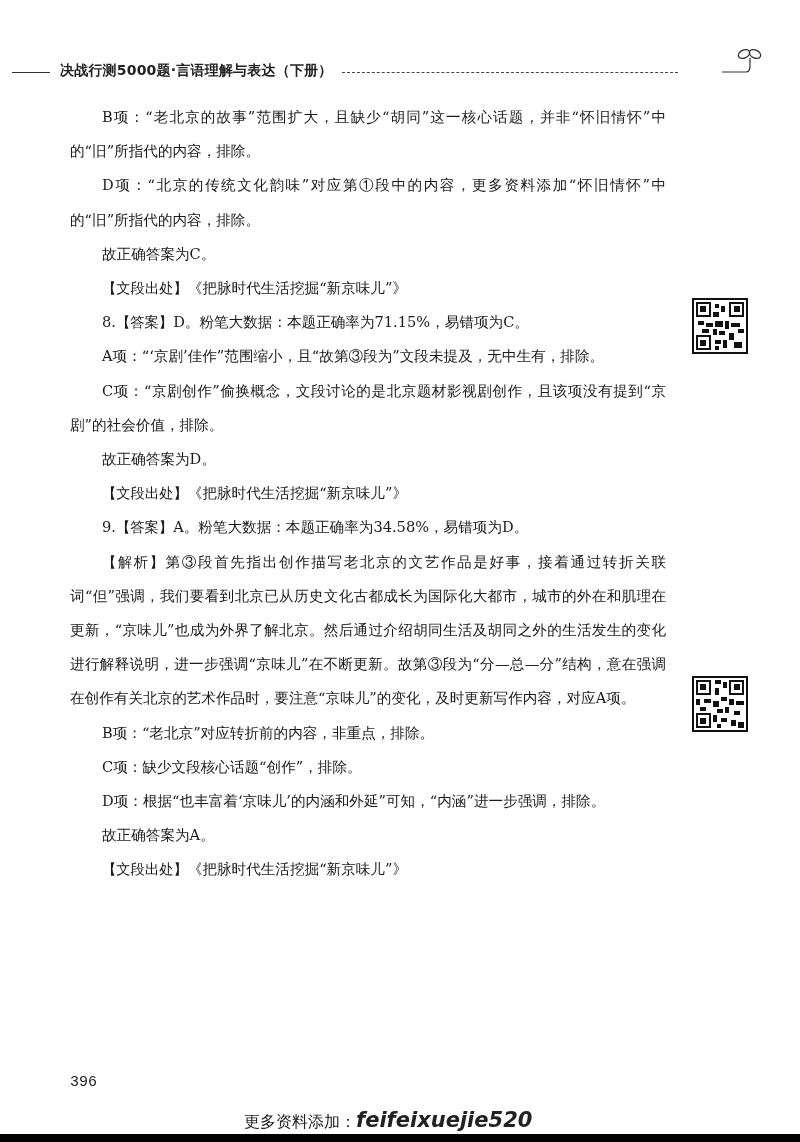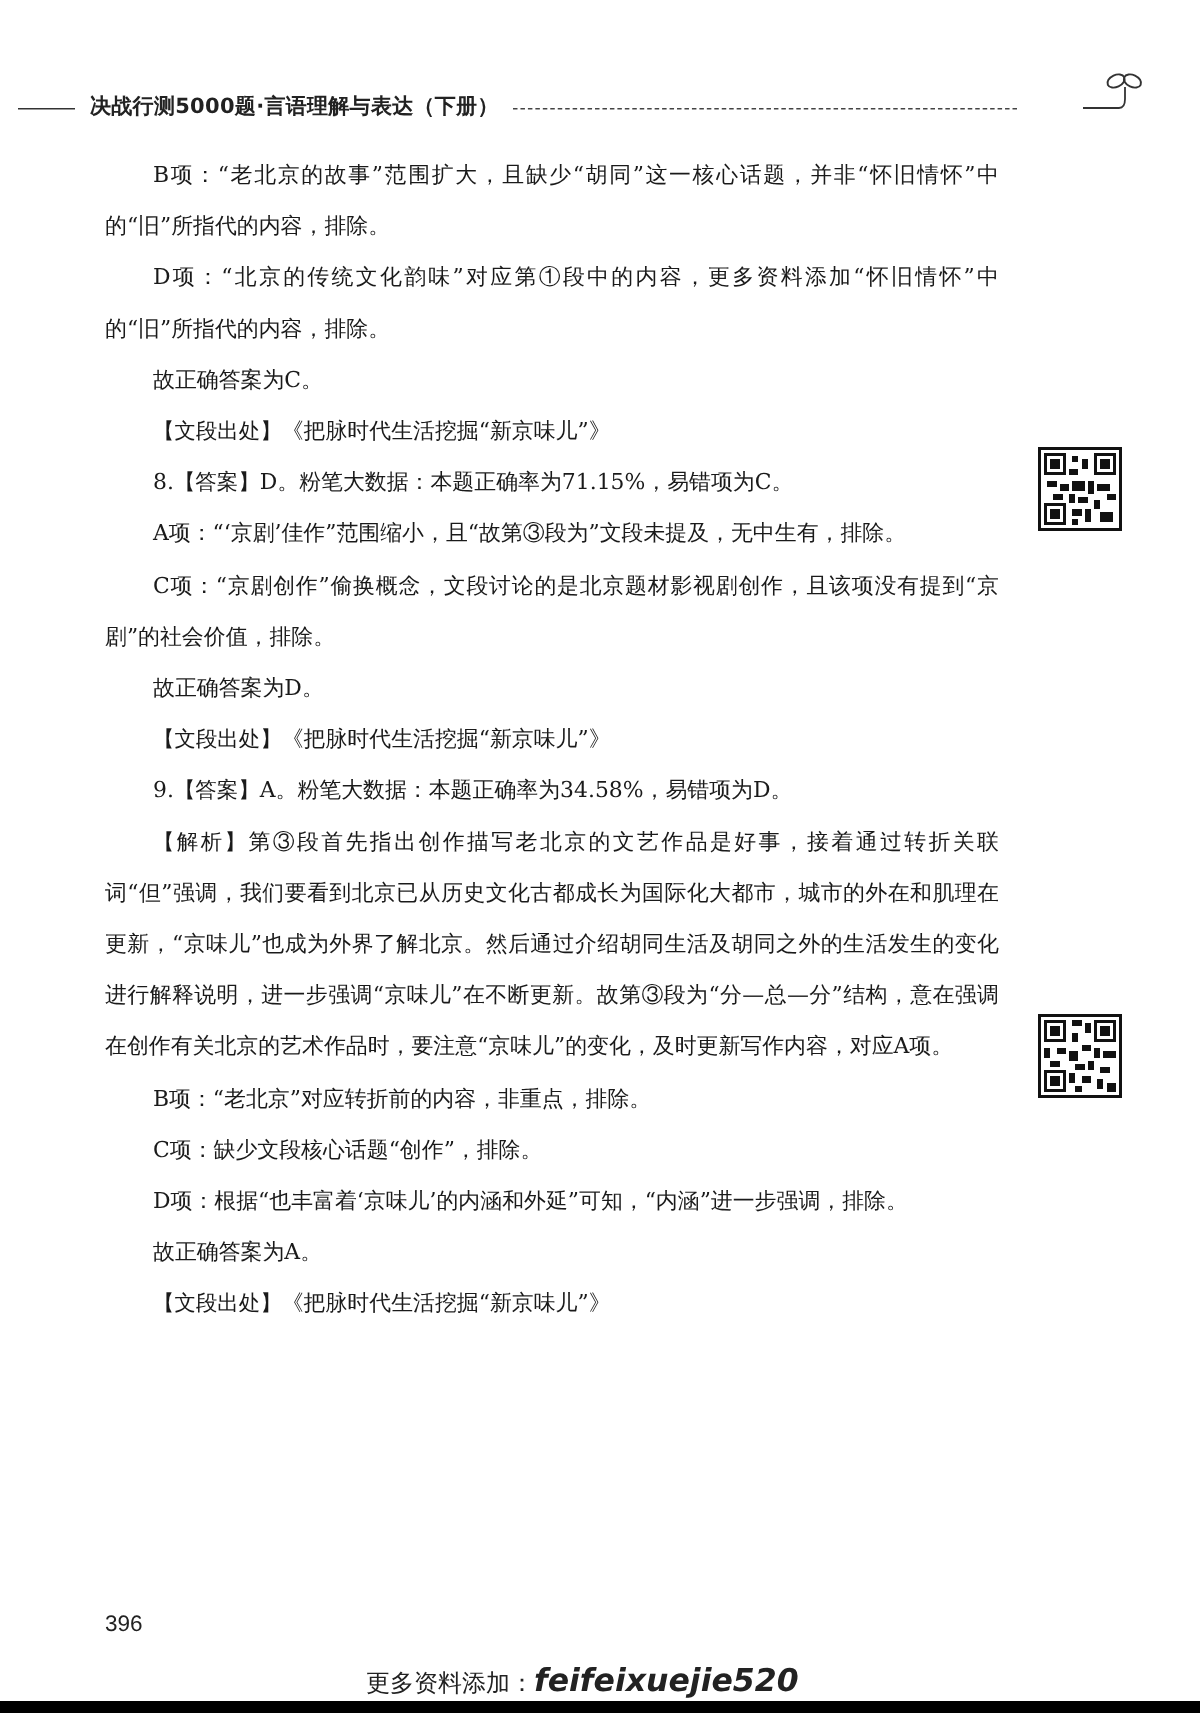--- a/index.html
+++ b/index.html
@@ -10,21 +10,21 @@
   .header .title { position:absolute; left:60px; top:4px; font-family:"DejaVu Sans","Liberation Sans",sans-serif;
                    font-size:14px; font-weight:bold; color:#222; letter-spacing:0.2px; white-space:nowrap; }
   .header .tail-line { position:absolute; left:342px; right:62px; top:14px; border-top:1px dashed #444; }
   .header .sprout { position:absolute; left:722px; top:-12px; width:40px; height:36px; }
   .body { position:absolute; left:70px; top:100px; width:596px; font-size:14.6px; line-height:34.2px; }
   .p { margin:0; text-align:justify; }
   .p.indent { text-indent:32px; }
   .bold { font-weight:normal; font-family:"DejaVu Sans","Liberation Sans",sans-serif; font-size:14.3px; }
   .qr { position:absolute; width:52px; height:52px; border:2px solid #111; background:#fff; }
   .qr svg { width:52px; height:52px; display:block; }
-  .page-num { position:absolute; left:70px; top:1074px; font-family:Liberation Sans, sans-serif; font-size:15px; color:#222; }
+  .page-num { position:absolute; left:70px; top:1074px; font-family:Liberation Mono, monospace; font-size:15px; color:#222; }
   .footer { position:absolute; left:244px; top:1108px; font-size:16px; color:#222; white-space:nowrap; }
   .footer .id { font-family:"DejaVu Sans","Liberation Sans",sans-serif; font-weight:bold; font-size:21px;font-style:italic; }
   .bottom-bar { position:absolute; left:0; top:1134px; width:800px; height:8px; background:#000; }
 </style>
 </head>
 <body>
 
 <div class="header">
   <div class="lead-line"></div>
   <div class="title">决战行测5000题·言语理解与表达（下册）</div>

